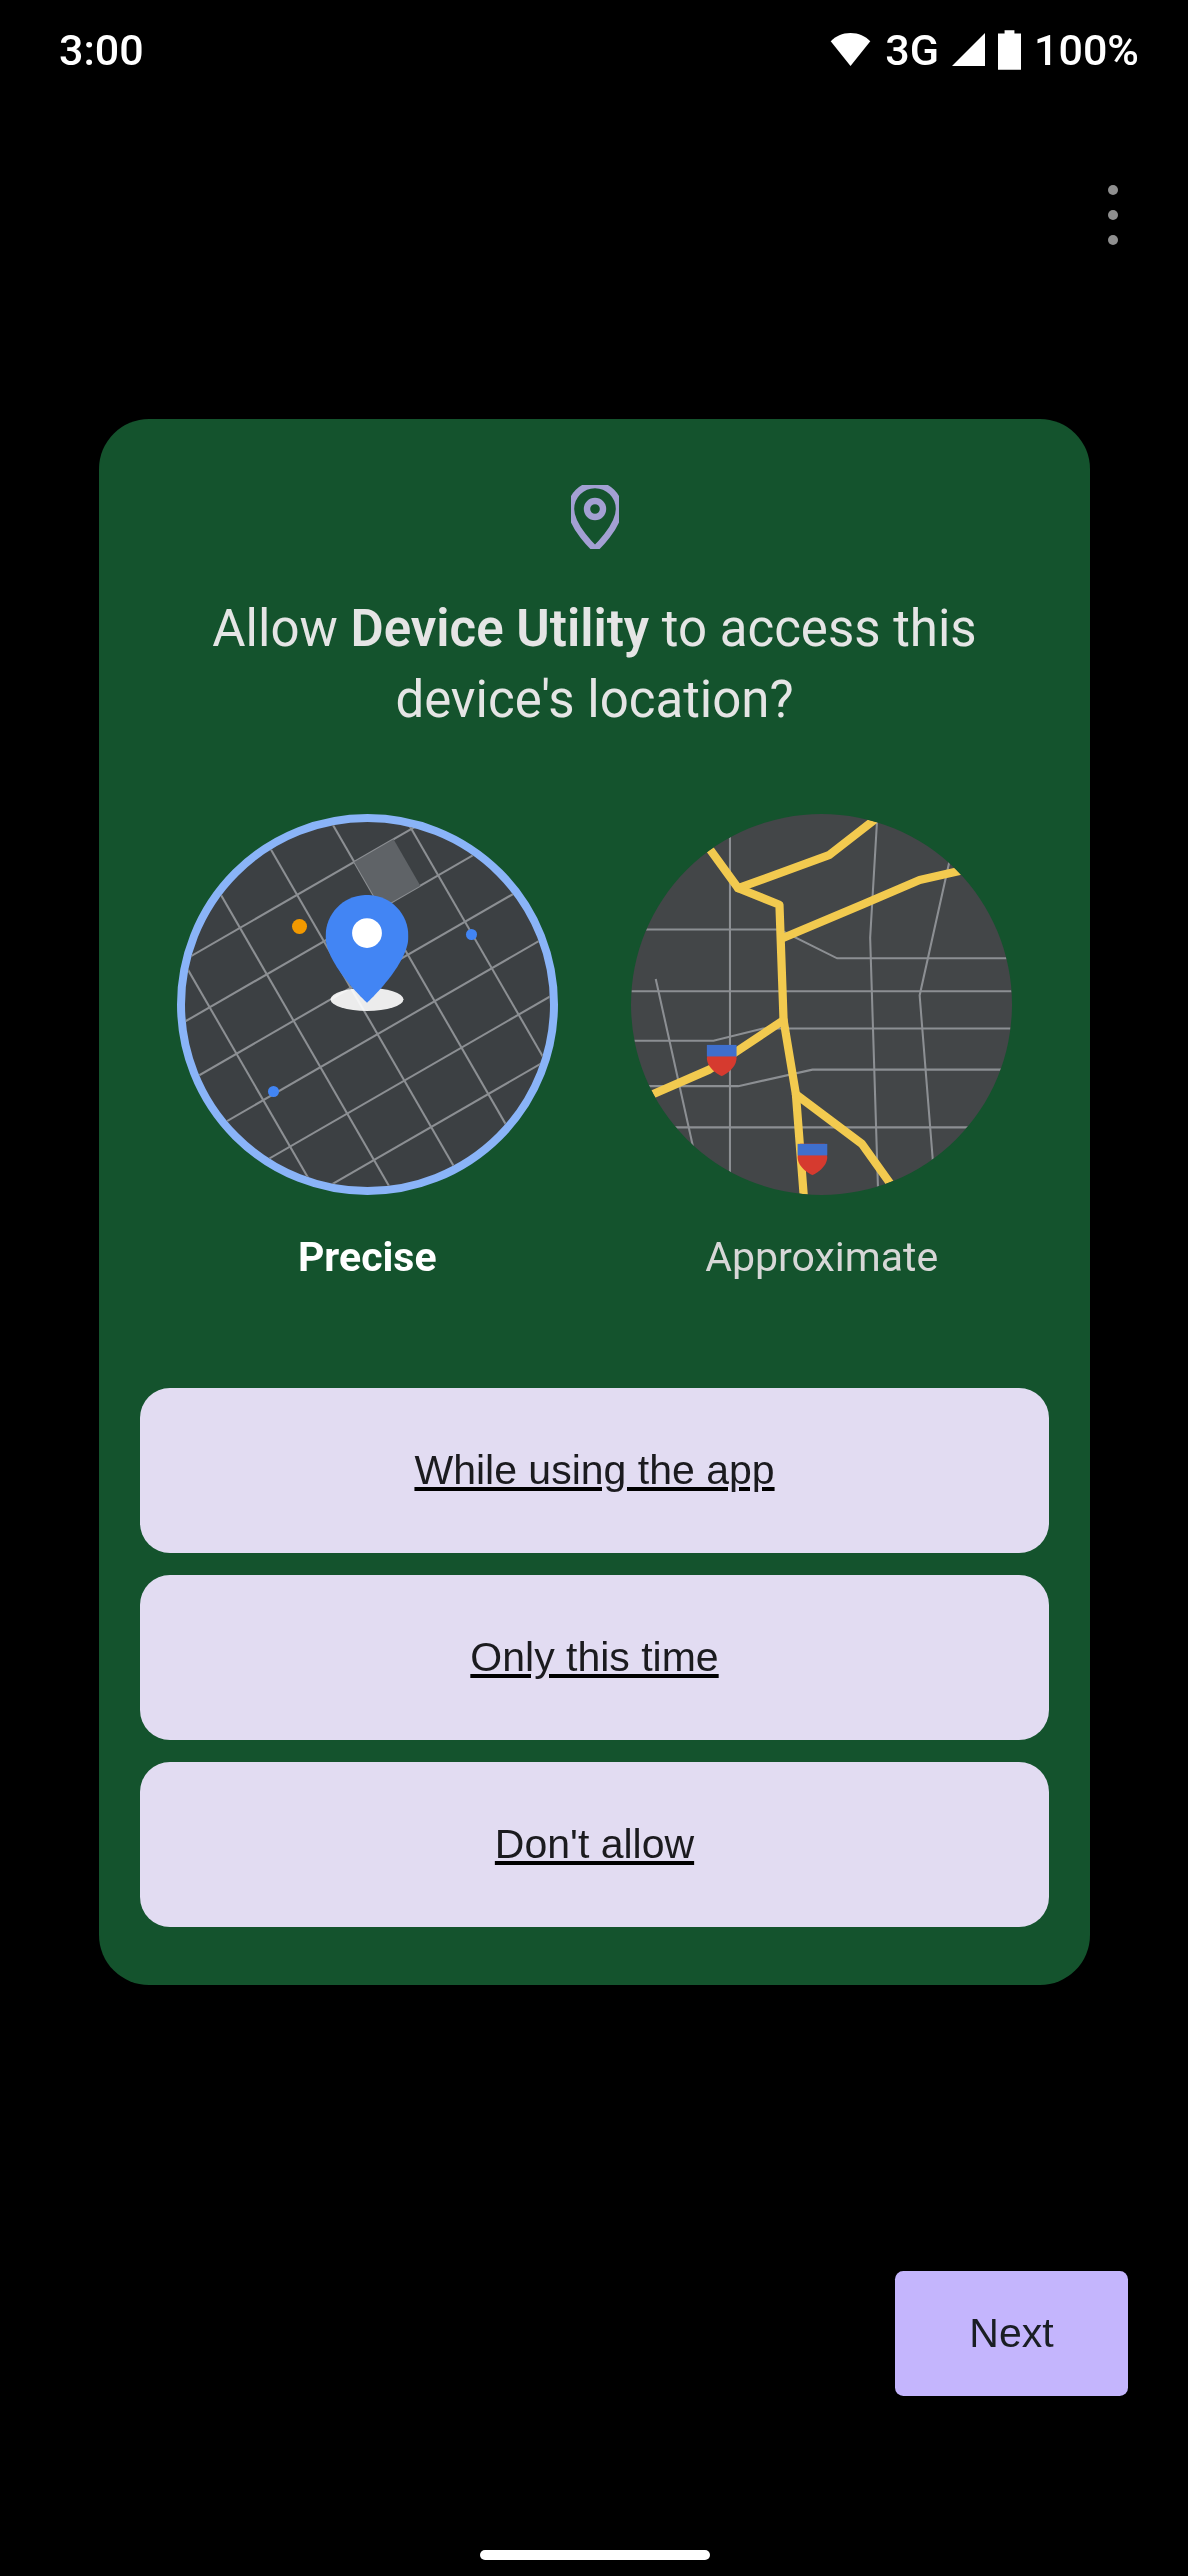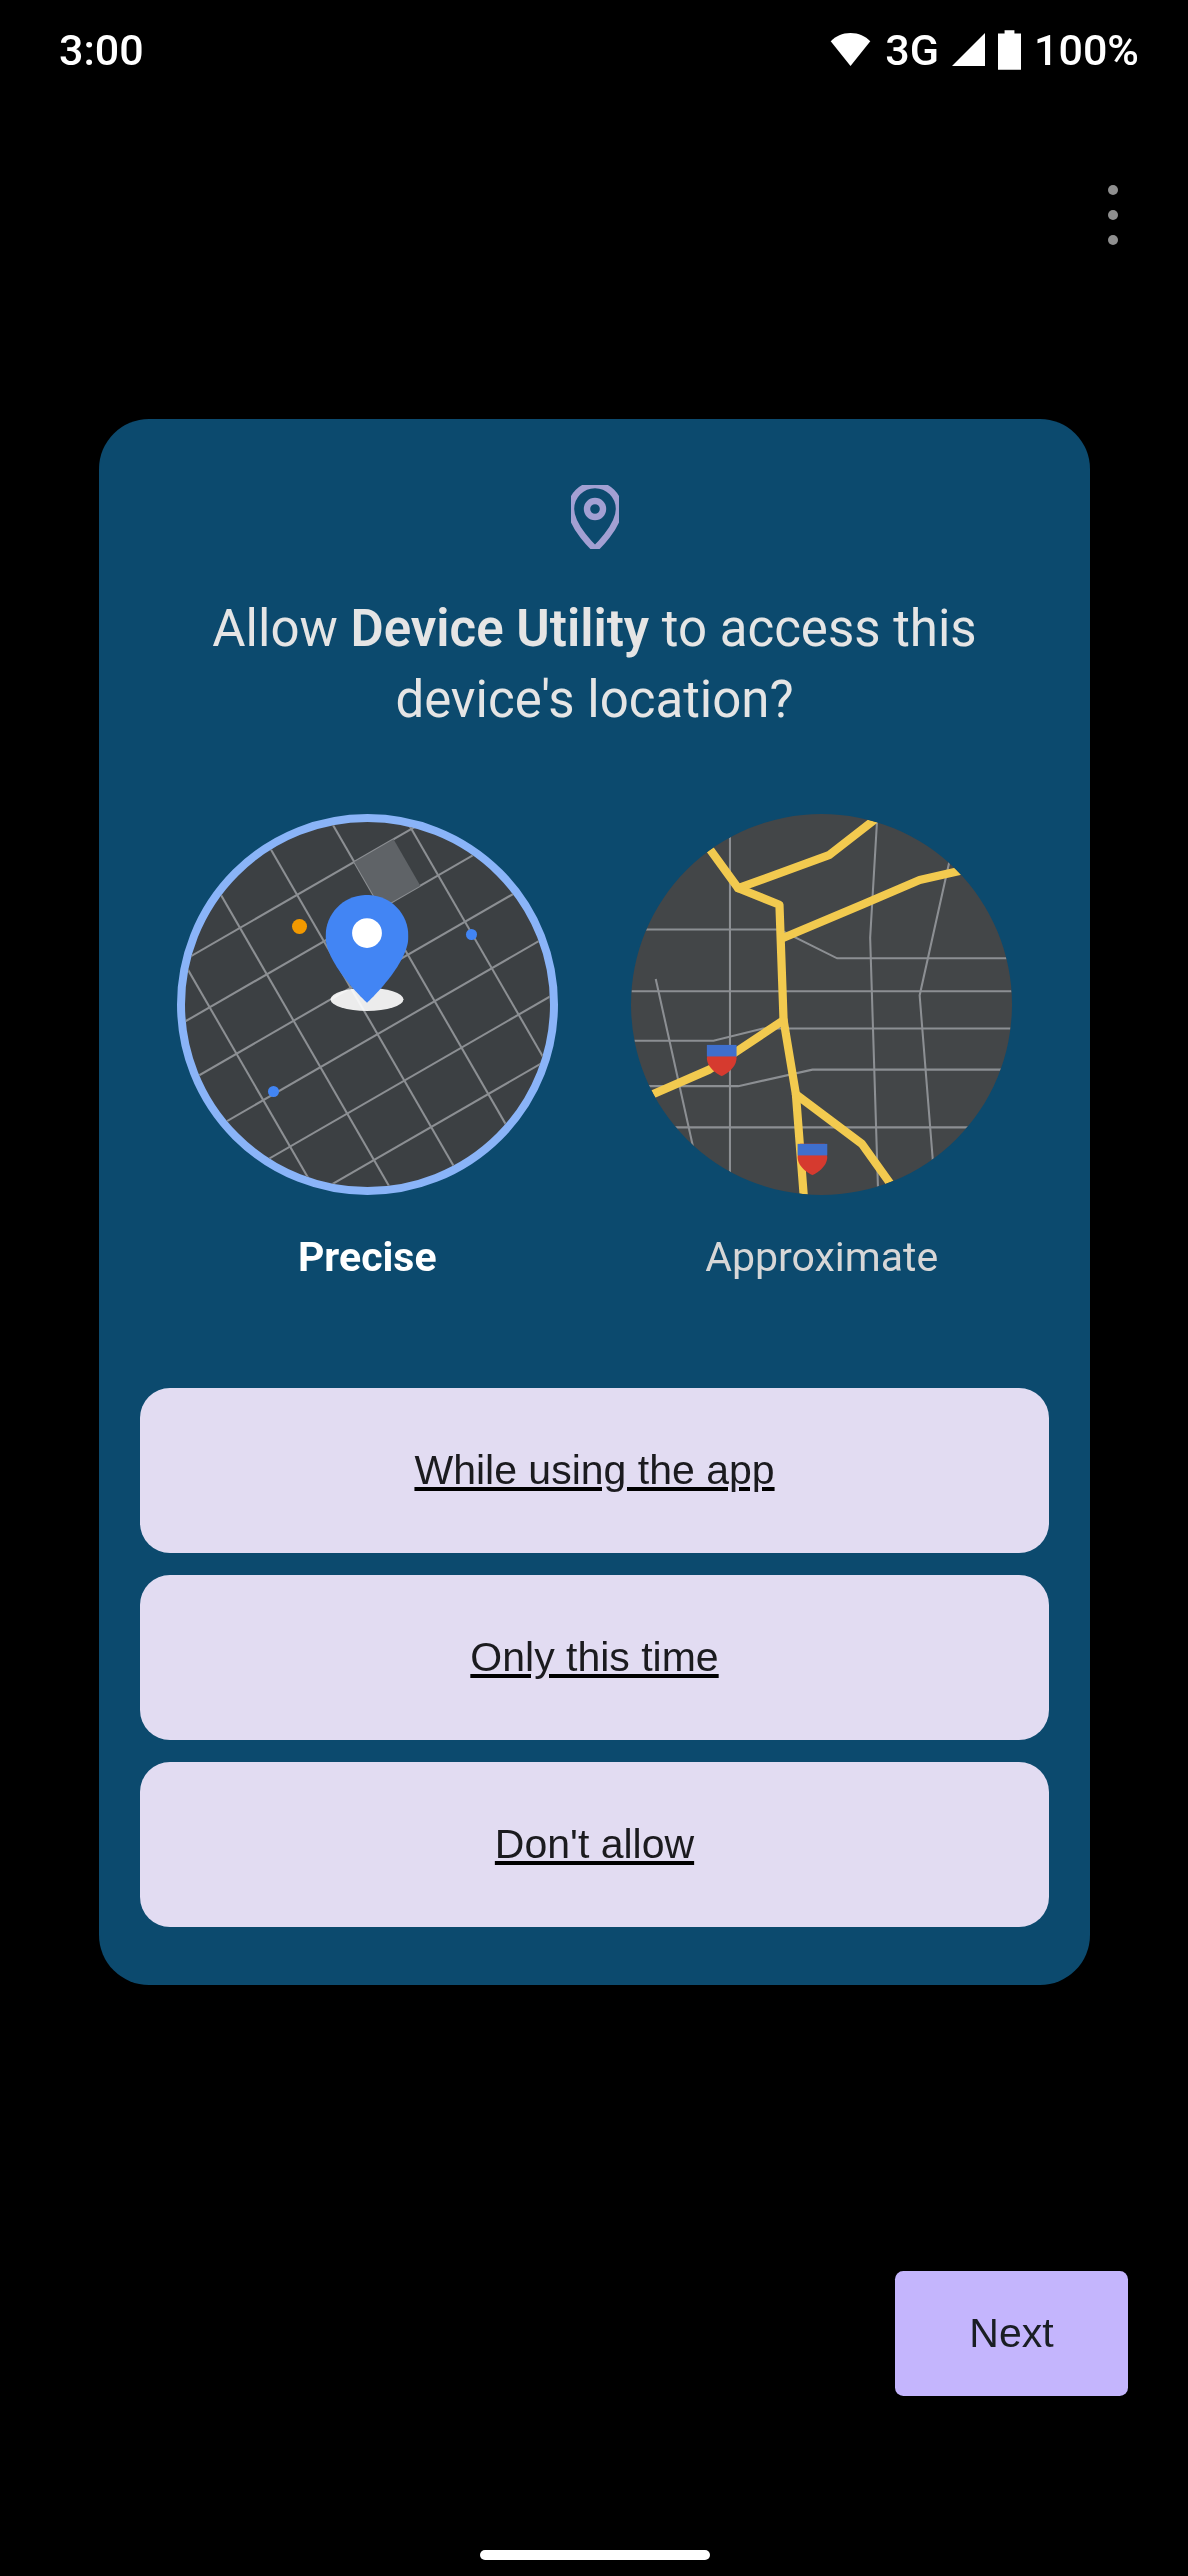--- a/index.html
+++ b/index.html
@@ -62,21 +62,21 @@
       height: 10px;
       border-radius: 50%;
       background: #8f8f8f;
     }
     
     .dialog {
       position: absolute;
       top: 419px;
       left: 99px;
       width: 991px;
-      background: #0c4a6e;
+      background: #14532d;
       border-radius: 50px;
       padding: 66px 41px 58px 41px;
       display: flex;
       flex-direction: column;
       align-items: center;
     }
     .dialog-icon {
       margin-bottom: 41px;
     }
     .dialog-title {

